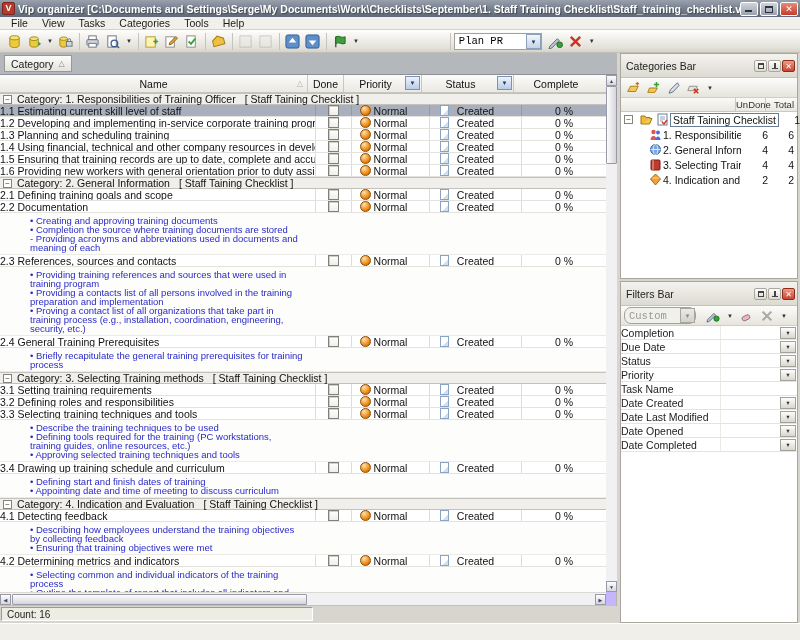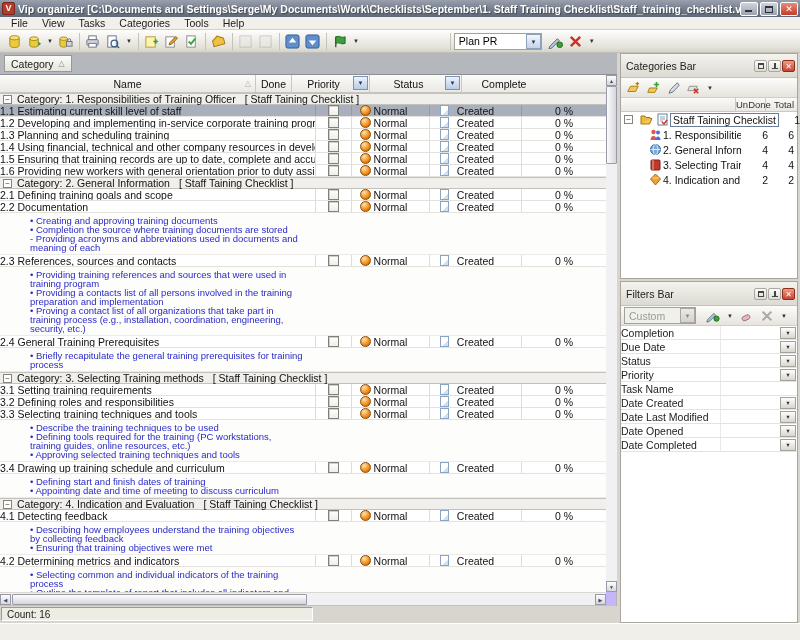--- a/index.html
+++ b/index.html
@@ -30,24 +30,24 @@
   .toolbar { position:absolute; left:0; top:30px; width:800px; height:23px;
     background:linear-gradient(#fefefd,#e3e1d9 80%,#d6d3ca); border-bottom:1px solid #c2c0b6;
     display:flex; align-items:center; padding-left:4px; }
   .tbtn { width:20px; height:19px; border:1px solid transparent; border-radius:2px; display:flex;
     align-items:center; justify-content:center; flex:none; }
   .tbtn svg { width:15px; height:15px; }
   .tbtn.dis { opacity:.45; }
   .tsep { width:1px; height:17px; background:#c5c3ba; margin:0 3px; flex:none; }
   .tcaret { font-size:6px; color:#333; padding:0 3px; flex:none; }
   .combo { height:17px; background:#fff; border:1px solid #a3a29a; display:flex; align-items:center; flex:none; }
-  .combo .cval { padding:0 4px; font-size:10.5px; white-space:nowrap; flex:1; }
+  .combo .cval { padding:0 4px; font-size:10.5px; white-space:nowrap; flex:1;font-family:Liberation Mono, monospace; }
   .combo .cbtn { width:15px; height:15px; background:linear-gradient(#f4f7fb,#c3d3ea); border:1px solid #8ba0bd;
     font-size:6px; text-align:center; line-height:14px; color:#27384f; flex:none; }
-  .combo.dis { background:#f1f1ec; color:#9a9a92; }
+  .combo.dis { background:#f1f1ec; color:#9a9a92;border-radius:7px; }
   .combo.dis .cbtn { background:linear-gradient(#eceae4,#d4d2ca); border-color:#a9a8a0; color:#8a8a84; }
 
   
   .grid-wrap { position:absolute; left:0; top:53px; width:617px; height:570px; background:#c4b5fd; border-right:1px solid #b6b4ac; }
   .group-band { position:absolute; left:0; top:0; width:617px; height:22px; background:#b4b7bc; border-bottom:1px solid #8d9097; padding:2px 0 0 4px; }
   .group-chip { display:inline-flex; align-items:center; gap:5px; height:17px; padding:0 6px;
     background:linear-gradient(#fcfcfa,#e4e3dd); border:1px solid #9a998f; font-size:10.5px; color:#222; }
   .tri-up { font-size:8px; color:#8a8a84; }
 
   .hdr-row { position:absolute; left:0; top:22px; width:606px; height:18px; display:flex;
@@ -276,21 +276,21 @@
 </div>
 
 <div class="grid-wrap">
   <div class="group-band">
     <span class="group-chip">
       <span>Category</span>
       <span class="tri-up">△</span>
     </span>
   </div>
   <div class="hdr-row">
-    <div class="hcell" style="width:256px;">
+    <div class="hcell" style="width:308px;">
       <span>Name</span>
       <span class="hsort">△</span>
     </div>
     <div class="hcell" style="width:36px;">
         <span>Done</span>
       </div>
     <div class="hcell" style="width:78px;">
       <span style="margin-right:14px;">Priority</span>
       <span class="hbtn">▼</span>
     </div>

